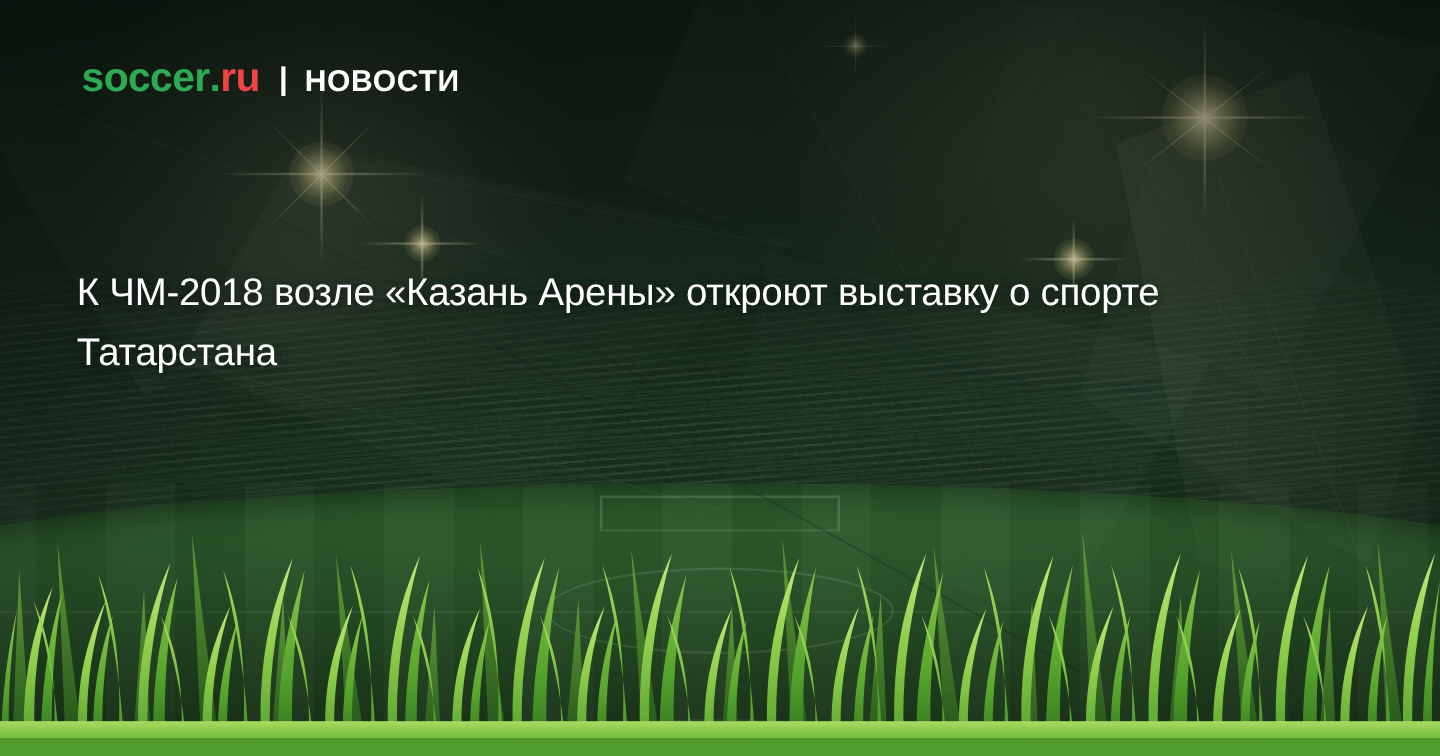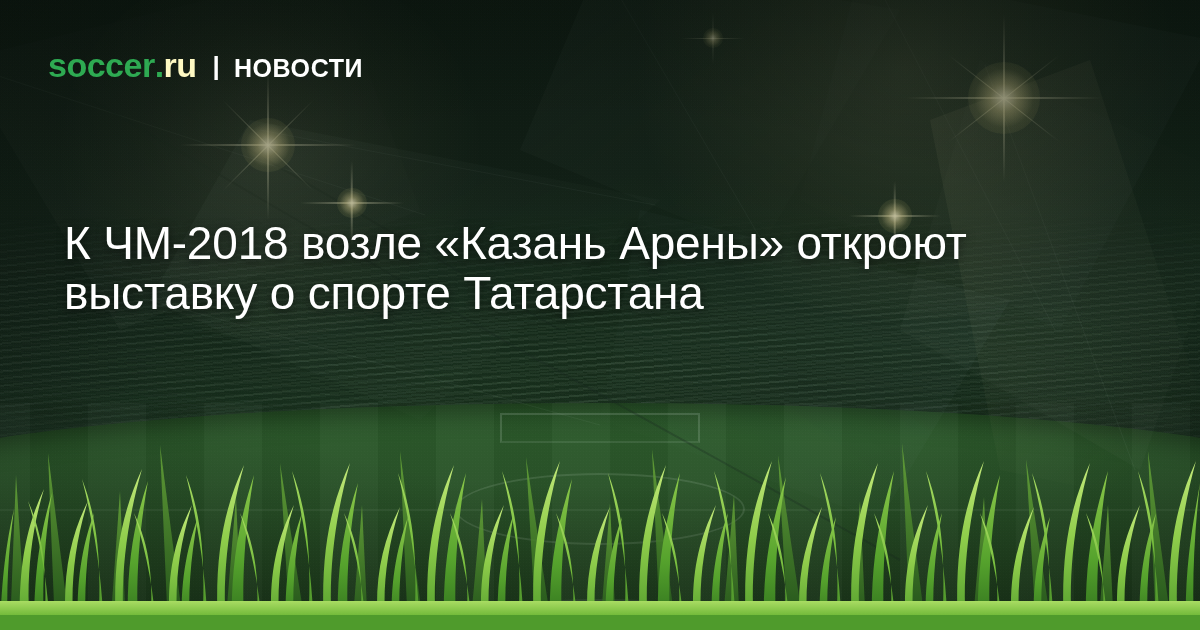--- a/index.html
+++ b/index.html
@@ -128,40 +128,40 @@
 
   
   .grass {
     position:absolute; left:0; right:0; bottom:0; height:225px;
     pointer-events:none;
   }
   .grass svg { width:100%; height:100%; display:block; }
 
   
   .logo-bar {
-    position:absolute; left:48px; top:48px;
+    position:absolute; left:68px; top:48px;
     display:flex; align-items:baseline; gap:0;
     white-space:nowrap;
   }
   .logo-word {
     font-size:34px; font-weight:bold; letter-spacing:-0.5px; line-height:1;
   }
   .logo-sep {
     font-size:26px; font-weight:bold; color:#ffffff;
     margin:0 14px 0 16px; position:relative; top:-2px;
   }
   .logo-section {
     font-size:25px; font-weight:bold; color:#ffffff; letter-spacing:.6px; line-height:1;
   }
 
   .headline {
     position:absolute; left:64px; top:218px;
     width:1000px;
     color:#ffffff;
-    font-size:46px;
+    font-size:32px;
     font-weight:normal;
     line-height:50px;
     letter-spacing:-0.2px;
     text-shadow:0 2px 10px rgba(0,0,0,.55);
   }
 </style>
 </head>
 <body>
 
 <div class="card">
@@ -389,20 +389,20 @@
       </g>
 
       <rect x="0" y="196" width="1200" height="29" fill="url(#gB)"></rect>
       <rect x="0" y="210" width="1200" height="15" fill="#4f9b2c"></rect>
     </svg>
   </div>
 
   <div class="logo-bar">
     <span class="logo-word" style="color:#2eaa52;">soccer</span>
     <span class="logo-word" style="color:#2eaa52;">.</span>
-    <span class="logo-word" style="color:#fef9c3;">ru</span>
+    <span class="logo-word" style="color:#ef4444;">ru</span>
     <span class="logo-sep">|</span>
     <span class="logo-section">НОВОСТИ</span>
   </div>
 
   <h1 class="headline">К ЧМ-2018 возле «Казань Арены» откроют выставку о спорте Татарстана</h1>
 
 </div>
 
 </body></html>

